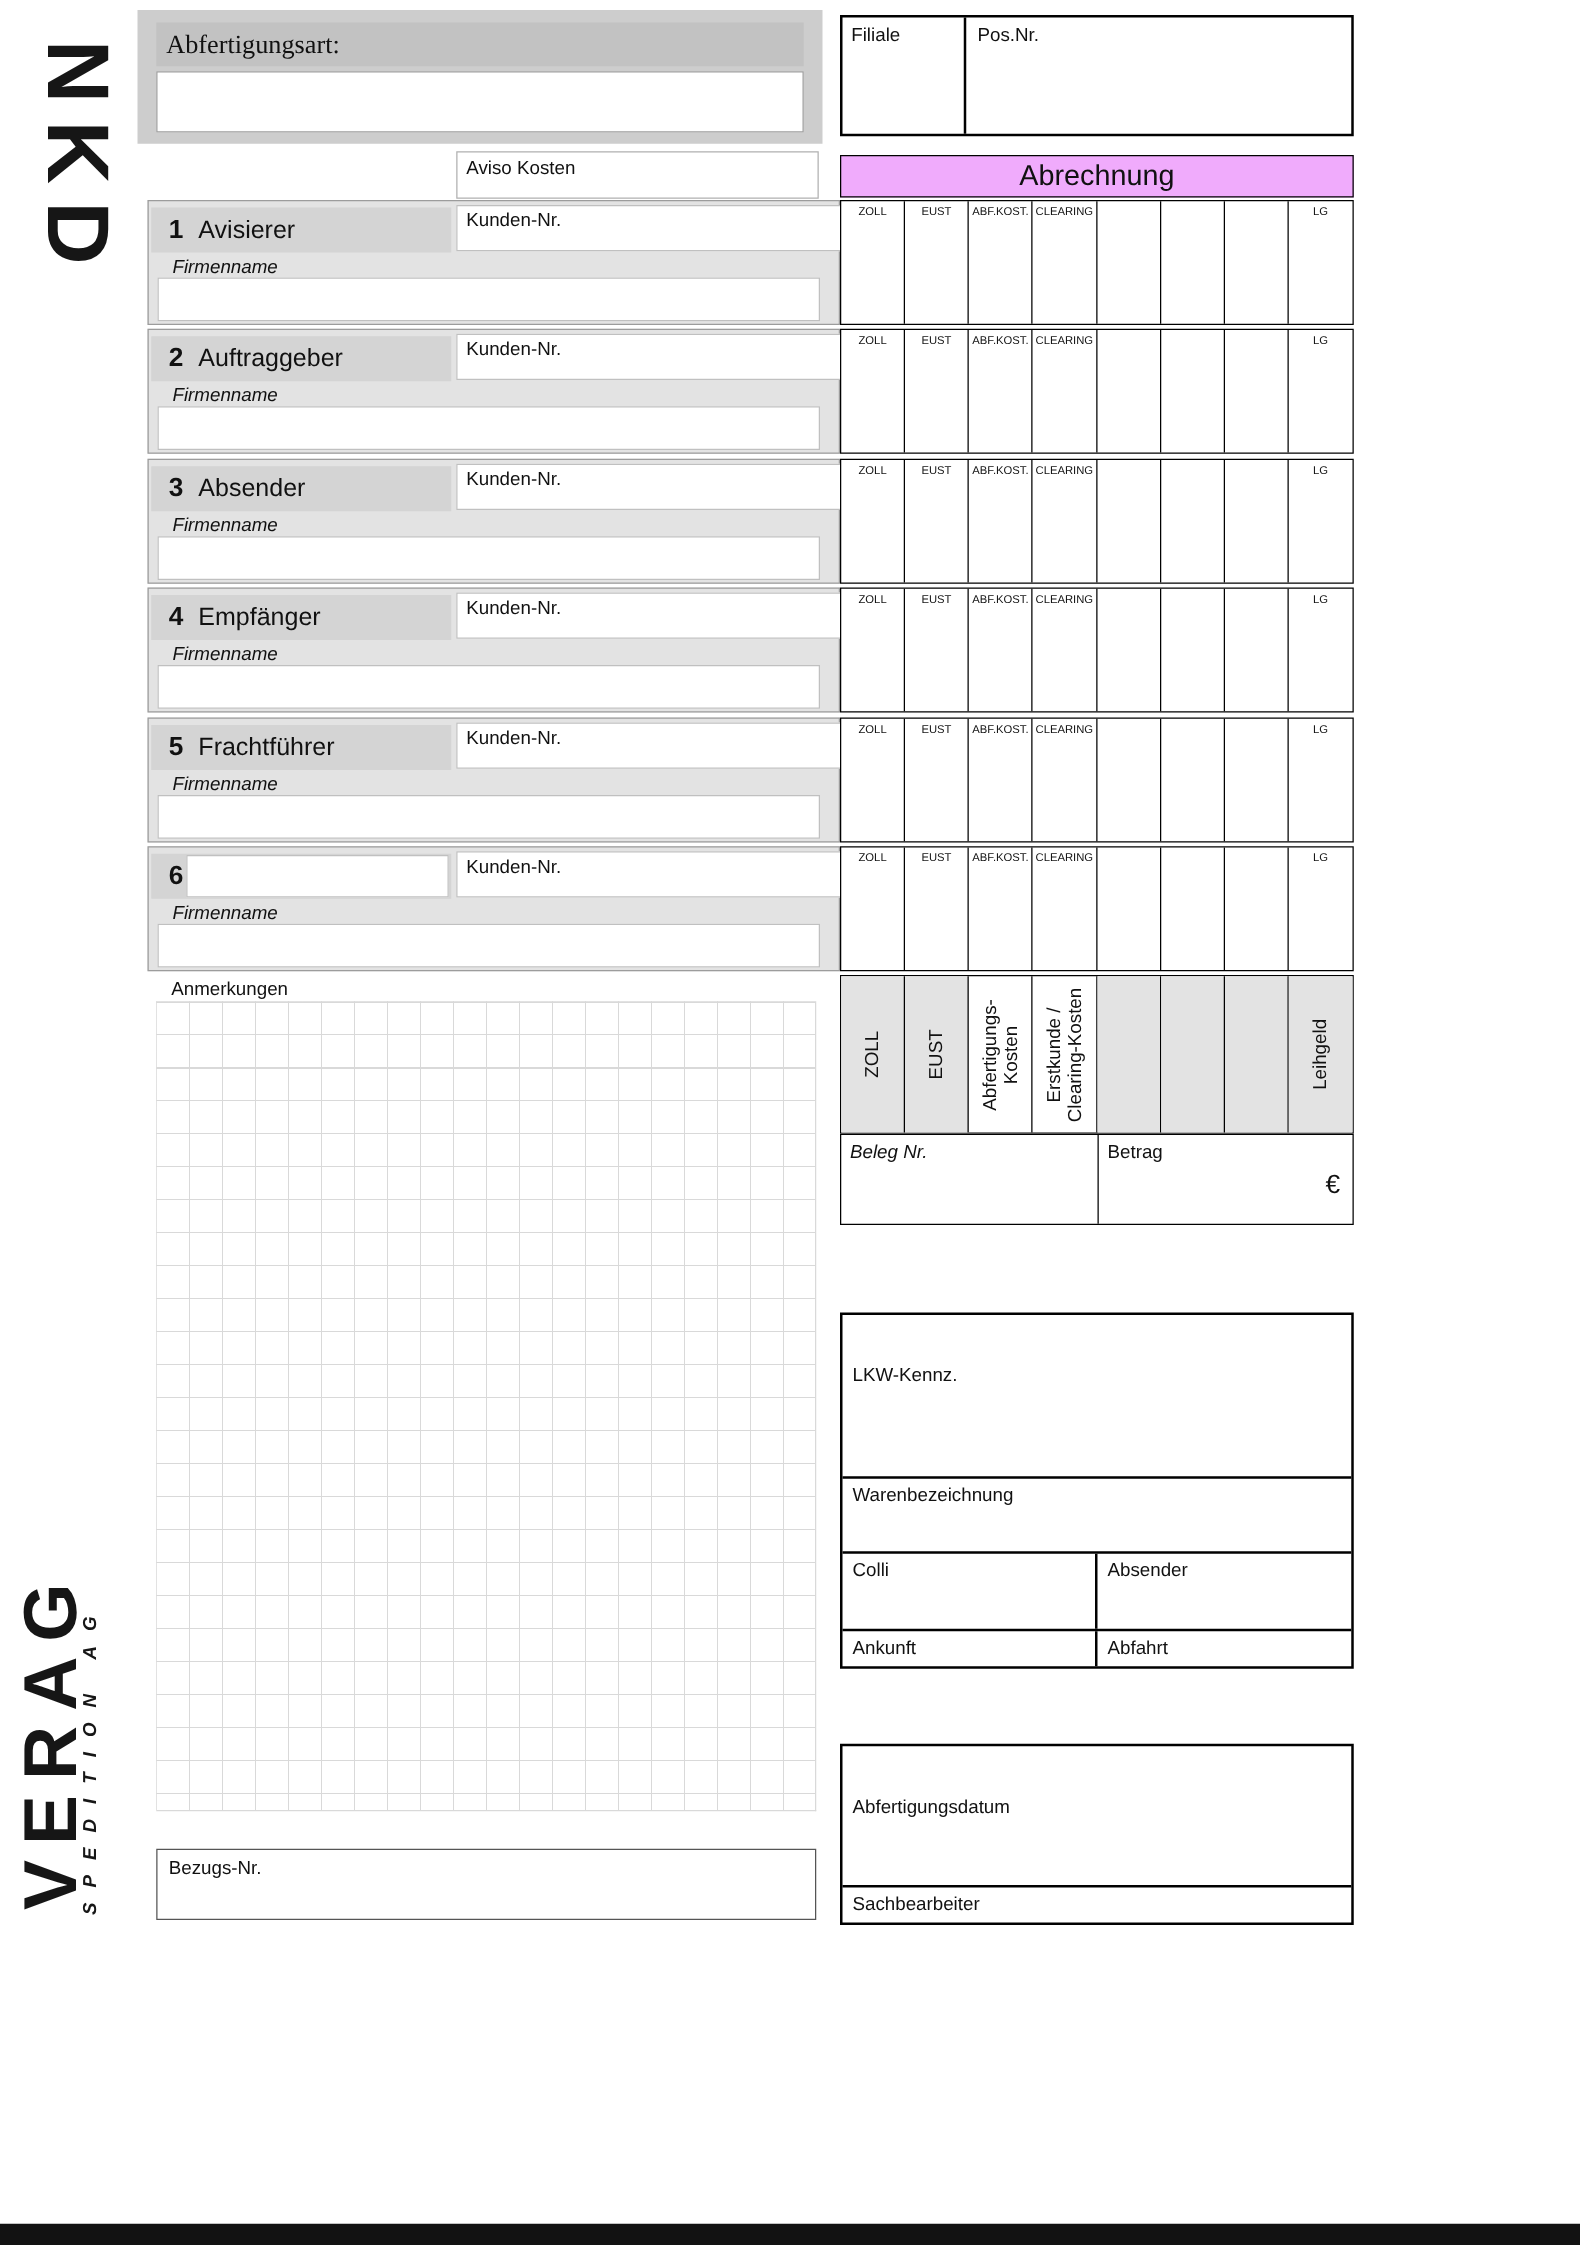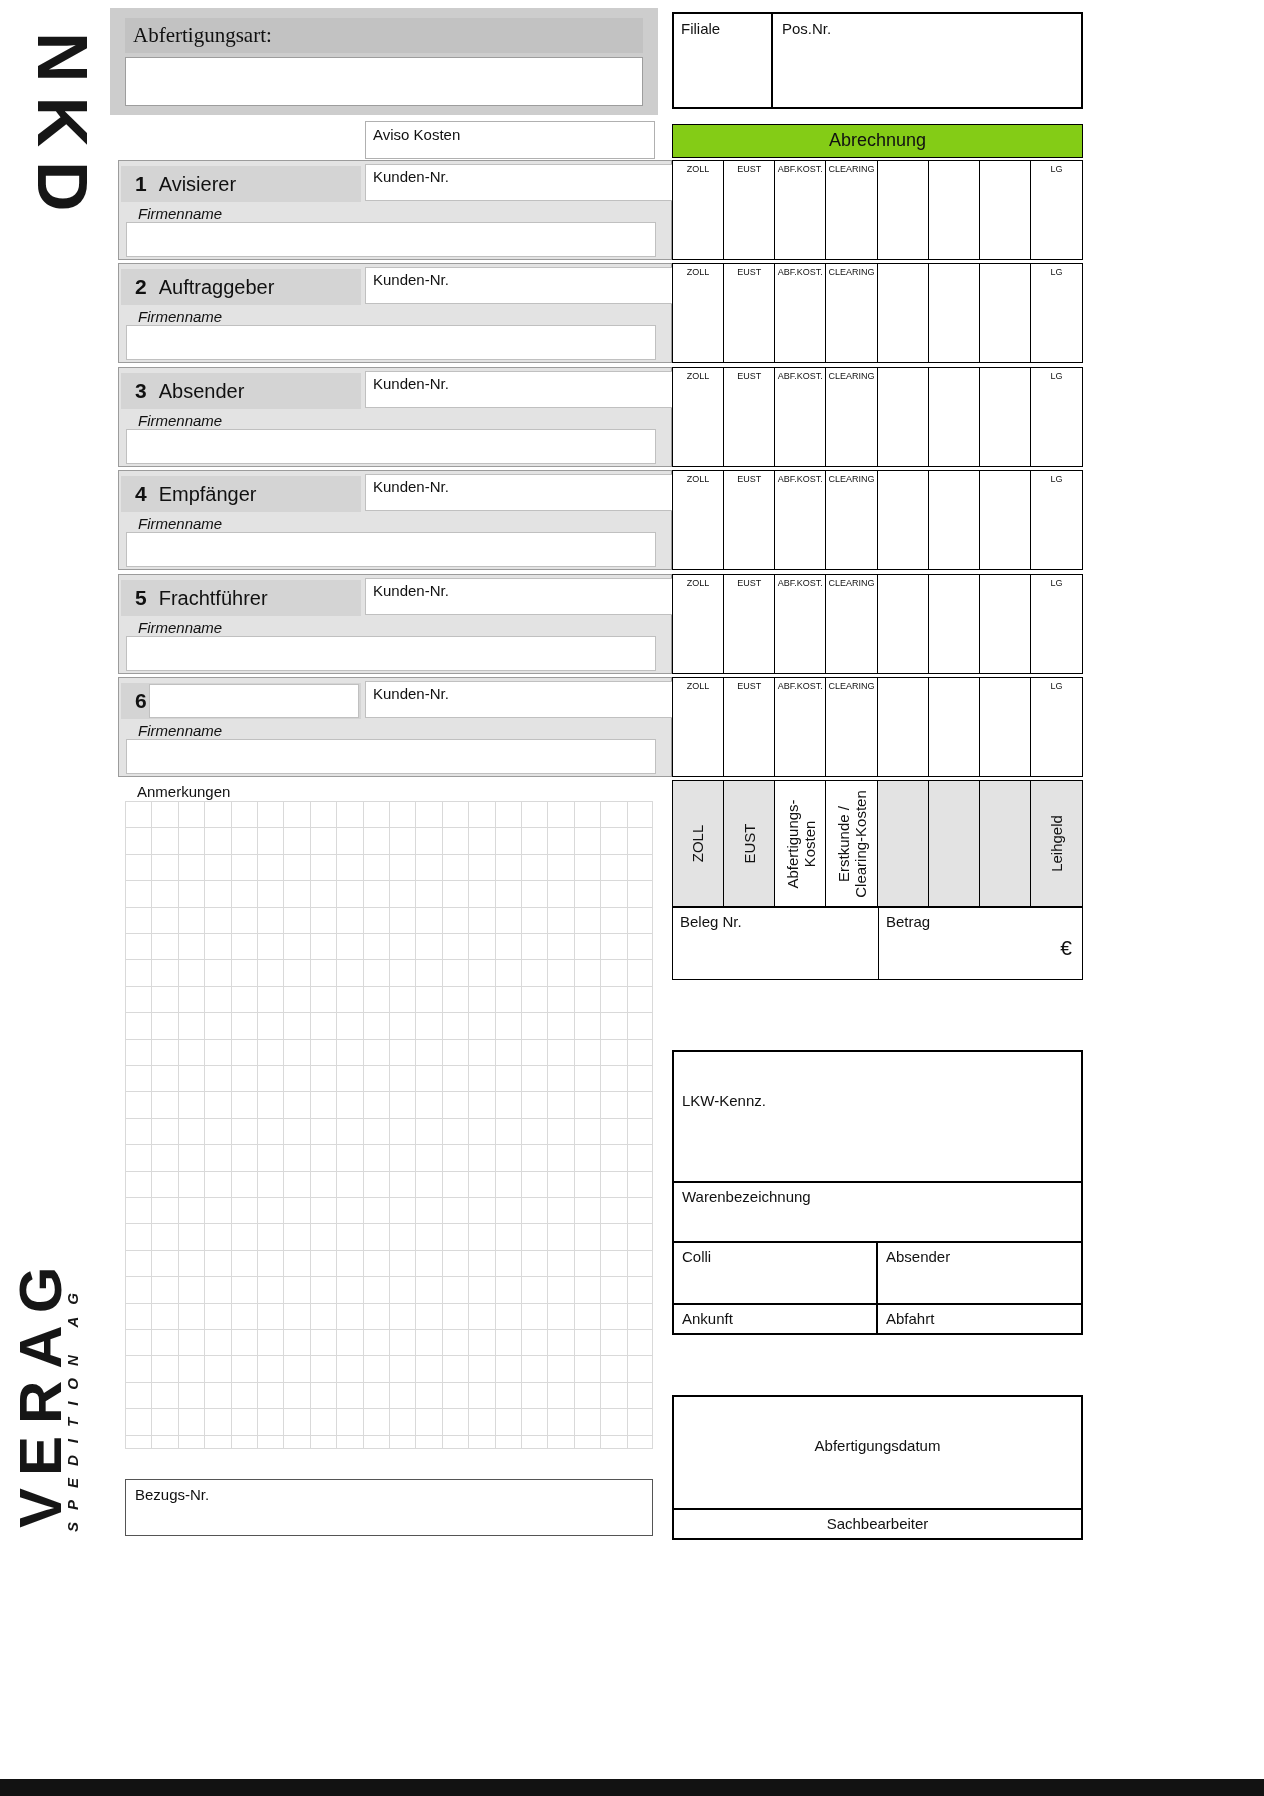--- a/index.html
+++ b/index.html
@@ -22,22 +22,22 @@
   .topblock { left:110px; top:8px; width:548px; height:107px; background:#cdcdcd;font-family:Liberation Serif, serif; }
   .topband  { left:15px; top:10px; width:518px; height:35px; background:#c2c2c2;
               font-size:21px; line-height:35px; padding-left:8px; }
   .topinput { left:15px; top:49px; width:518px; height:49px; background:#fff; border:1px solid #9d9d9d; }
 
   .filiale-box { left:672px; top:12px; width:411px; height:97px; border:2px solid #000; background:#fff; display:flex; }
   .filiale-cell { width:99px; border-right:2px solid #000; padding:6px 7px; }
   .posnr-cell { flex:1; padding:6px 9px; }
 
   .aviso { left:365px; top:121px; width:290px; height:38px; background:#fff; border:1px solid #b0b0b0; padding:4px 7px; }
-  .abrech-head { left:672px; top:124px; width:411px; height:34px; background:#84cc16;
-                 border:1.5px solid #000; text-align:center; font-size:18px; line-height:31px; }
+  .abrech-head { left:672px; top:124px; width:411px; height:34px; background:#f0abfc;
+                 border:1.5px solid #000; text-align:center; font-size:23px; line-height:31px; }
 
   
   .band { position:absolute; left:118px; width:965px; height:100px; }
   .party { position:absolute; left:0; top:0; width:554px; height:100px; background:#e3e3e3; border:1px solid #9c9c9c; }
   .ptitle { position:absolute; left:2px; top:5px; width:240px; height:36px; background:#d4d4d4;
             display:flex; align-items:center; padding-left:14px; gap:12px; }
   .pnum { font-size:21px; font-weight:bold; }
   .pname { font-size:20px; }
   .titleblank { position:absolute; left:28px; top:1px; width:210px; height:34px; background:#fff; border:1px solid #c0c0c0; }
   .kunden { position:absolute; left:246px; top:3px; width:346px; height:37px; background:#fff;
@@ -55,21 +55,21 @@
   .rot-row { left:672px; top:780px; width:411px; height:127px; background:#fff;
              border:1.5px solid #000; display:grid; grid-template-columns:repeat(8,1fr); }
   .rcell { border-right:1px solid #000; display:flex; align-items:center; justify-content:center; overflow:hidden; }
   .rcell:last-child { border-right:none; }
   .rcell.gray { background:#e3e3e3; }
   .rot { transform:rotate(-90deg); font-size:15px; text-align:center; line-height:17px; white-space:nowrap; }
   .rot.two { width:122px; white-space:normal; }
   .rot.two div { white-space:nowrap; }
 
   .beleg-row { left:672px; top:907px; width:411px; height:73px; background:#fff; border:1.5px solid #000; display:flex; }
-  .beleg-cell { width:206px; border-right:1.5px solid #000; padding:5px 7px; }
+  .beleg-cell { width:206px; border-right:1.5px solid #000; padding:5px 7px;font-style:italic; }
   .betrag-cell { flex:1; position:relative; padding:5px 7px; }
   .euro { position:absolute; right:10px; top:28px; font-size:21px; }
 
   
   .anm-label { left:137px; top:771px;margin-top:12px; }
   .anm-grid { left:125px; top:801px; width:528px; height:648px; background:#fff;
     background-image:
       repeating-linear-gradient(to right, #d9d9d9, #d9d9d9 1px, transparent 1px, transparent 26.4px),
       repeating-linear-gradient(to bottom, #d9d9d9, #d9d9d9 1px, transparent 1px, transparent 26.4px);
     border-right:1px solid #d9d9d9; border-bottom:1px solid #d9d9d9; }
@@ -78,21 +78,21 @@
   
   .ship-group { left:672px; top:1050px; width:411px; height:285px; background:#fff;
                 border:2px solid #000; display:flex; flex-direction:column; }
   .srow { padding:5px 8px;margin-top:35px; }
   .bt { border-top:2px solid #000; }
   .split { display:flex; padding:0; }
   .sl { width:204px; border-right:2px solid #000; padding:5px 8px; }
   .sr { flex:1; padding:5px 8px; }
 
   .datum-group { left:672px; top:1395px; width:411px; height:145px; background:#fff;
-                 border:2px solid #000; display:flex; flex-direction:column;text-align:center; }
+                 border:2px solid #000; display:flex; flex-direction:column; }
 
   .footer-bar { left:0; top:1779px; width:1264px; height:17px; background:#121212; }
 </style>
 </head>
 <body>
 
 <div class="page">
 
   <div class="nkd">NKD</div>
   <div class="verag">VERAG</div>

